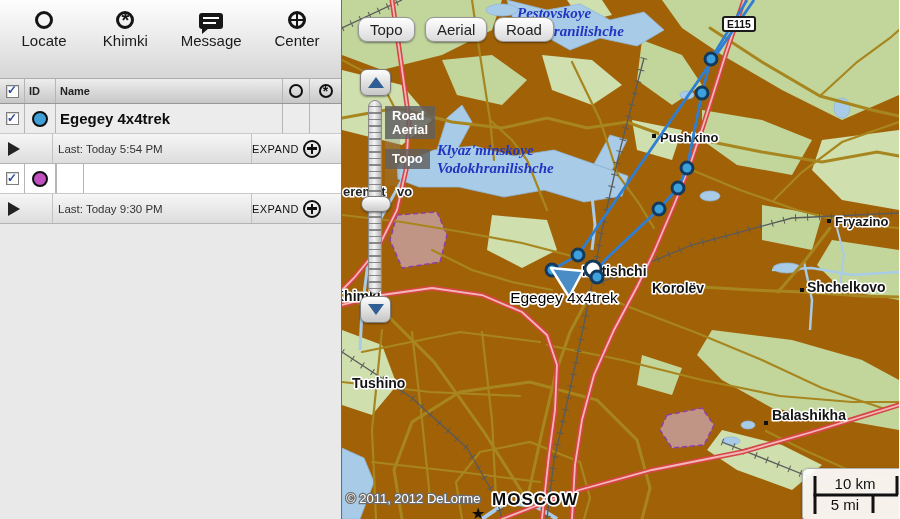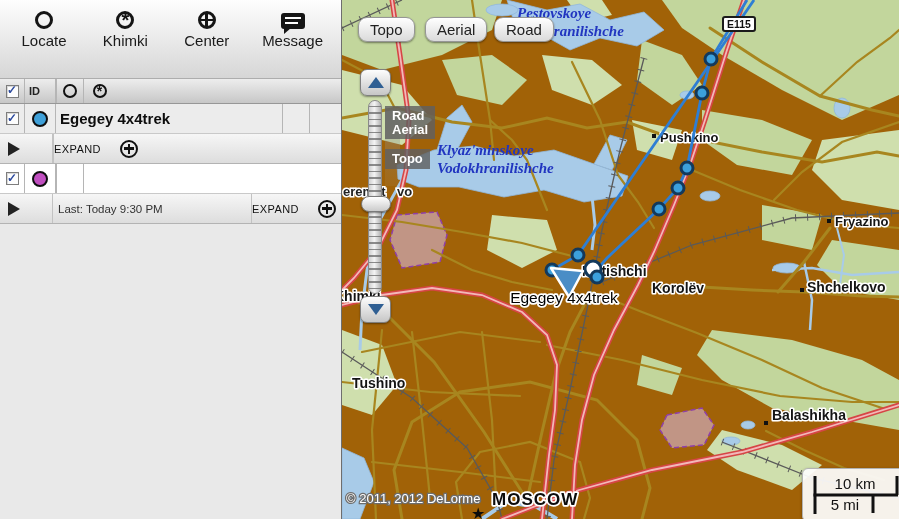--- a/index.html
+++ b/index.html
@@ -62,21 +62,21 @@
   .row-white { background:#fff; }
   .id-circle { width:16px; height:16px; border:2.5px solid #0e0e0e; border-radius:50%; }
 
   .sub-row { height:30px; background:linear-gradient(#f6f6f6,#dddddd);
              border-bottom:1px solid #b3b3b3; }
   .c-arrow { width:53px; padding-left:8px; border-right:1px solid #c2c2c2; }
   .tri-right { width:0; height:0; border-left:12px solid #232323;
                border-top:7px solid transparent; border-bottom:7px solid transparent;
                cursor:pointer; }
   .c-last { flex:1; padding-left:5px; font-size:11.5px; color:#333; }
-  .c-expand { width:90px; border-left:1px solid #c2c2c2; justify-content:space-between;
+  .c-expand { width:90px; border-left:1px solid #c2c2c2; justify-content:flex-start;
               padding-right:5px; gap:4px; cursor:pointer; }
   .expand-txt { font-size:11px; color:#111; letter-spacing:.4px; }
   .plus-circle { width:18px; height:18px; border:2px solid #111; border-radius:50%;
                  position:relative; flex:none; }
   .plus-circle .plus-h { position:absolute; left:2px; right:2px; top:50%; height:2.2px;
                          margin-top:-1.1px; background:#111; }
   .plus-circle .plus-v { position:absolute; top:2px; bottom:2px; left:50%; width:2.2px;
                          margin-left:-1.1px; background:#111; }
   .panel-rest { flex:1; background:#e9e9e9; }
 
@@ -155,45 +155,46 @@
         <div class="ring"></div>
         <div class="tool-label">Locate</div>
       </div>
       <div class="tool-btn">
         <div class="ring">
           <span class="ast">*</span>
         </div>
         <div class="tool-label">Khimki</div>
       </div>
       <div class="tool-btn">
-        <div class="ring">
-          <div class="plus-h"></div>
-            <div class="plus-v"></div>
-        </div>
-        <div class="tool-label">Center</div>
-      </div>
-      <div class="tool-btn">
         <div class="msg">
           <div class="line1"></div>
             <div class="line2"></div>
             <div class="tail"></div>
         </div>
         <div class="tool-label">Message</div>
       </div>
+      <div class="tool-btn">
+        <div class="ring">
+          <div class="plus-h"></div>
+            <div class="plus-v"></div>
+        </div>
+        <div class="tool-label">Center</div>
+      </div>
     </div>
 
     <div class="grid-table">
 
       <div class="trow thead">
         <div class="cell c-check">
           <div class="cbx">
             <span class="chk">✓</span>
           </div>
         </div>
         <div class="cell c-id">ID</div>
+        <div class="cell c-name">Name</div>
         <div class="cell c-o">
             <div class="ring-sm"></div>
           </div>
         <div class="cell c-ast">
             <div class="ring-sm">
               <span class="ast">*</span>
             </div>
           </div>
       </div>
 
@@ -207,20 +208,21 @@
           <div class="id-circle" style="background: rgb(63, 160, 216);"></div>
         </div>
         <div class="cell c-name rname">Egegey 4x4trek</div>
         <div class="cell c-o"></div>
           <div class="cell c-ast"></div>
       </div>
       <div class="trow sub-row">
         <div class="cell c-arrow">
           <div class="tri-right"></div>
         </div>
+        <div class="cell c-last">Last: Today 5:54 PM</div>
         <div class="cell c-expand">
           <span class="expand-txt">EXPAND</span>
           <div class="plus-circle">
             <div class="plus-h"></div>
               <div class="plus-v"></div>
           </div>
         </div>
       </div>
 
       <div class="trow name-row row-white">

